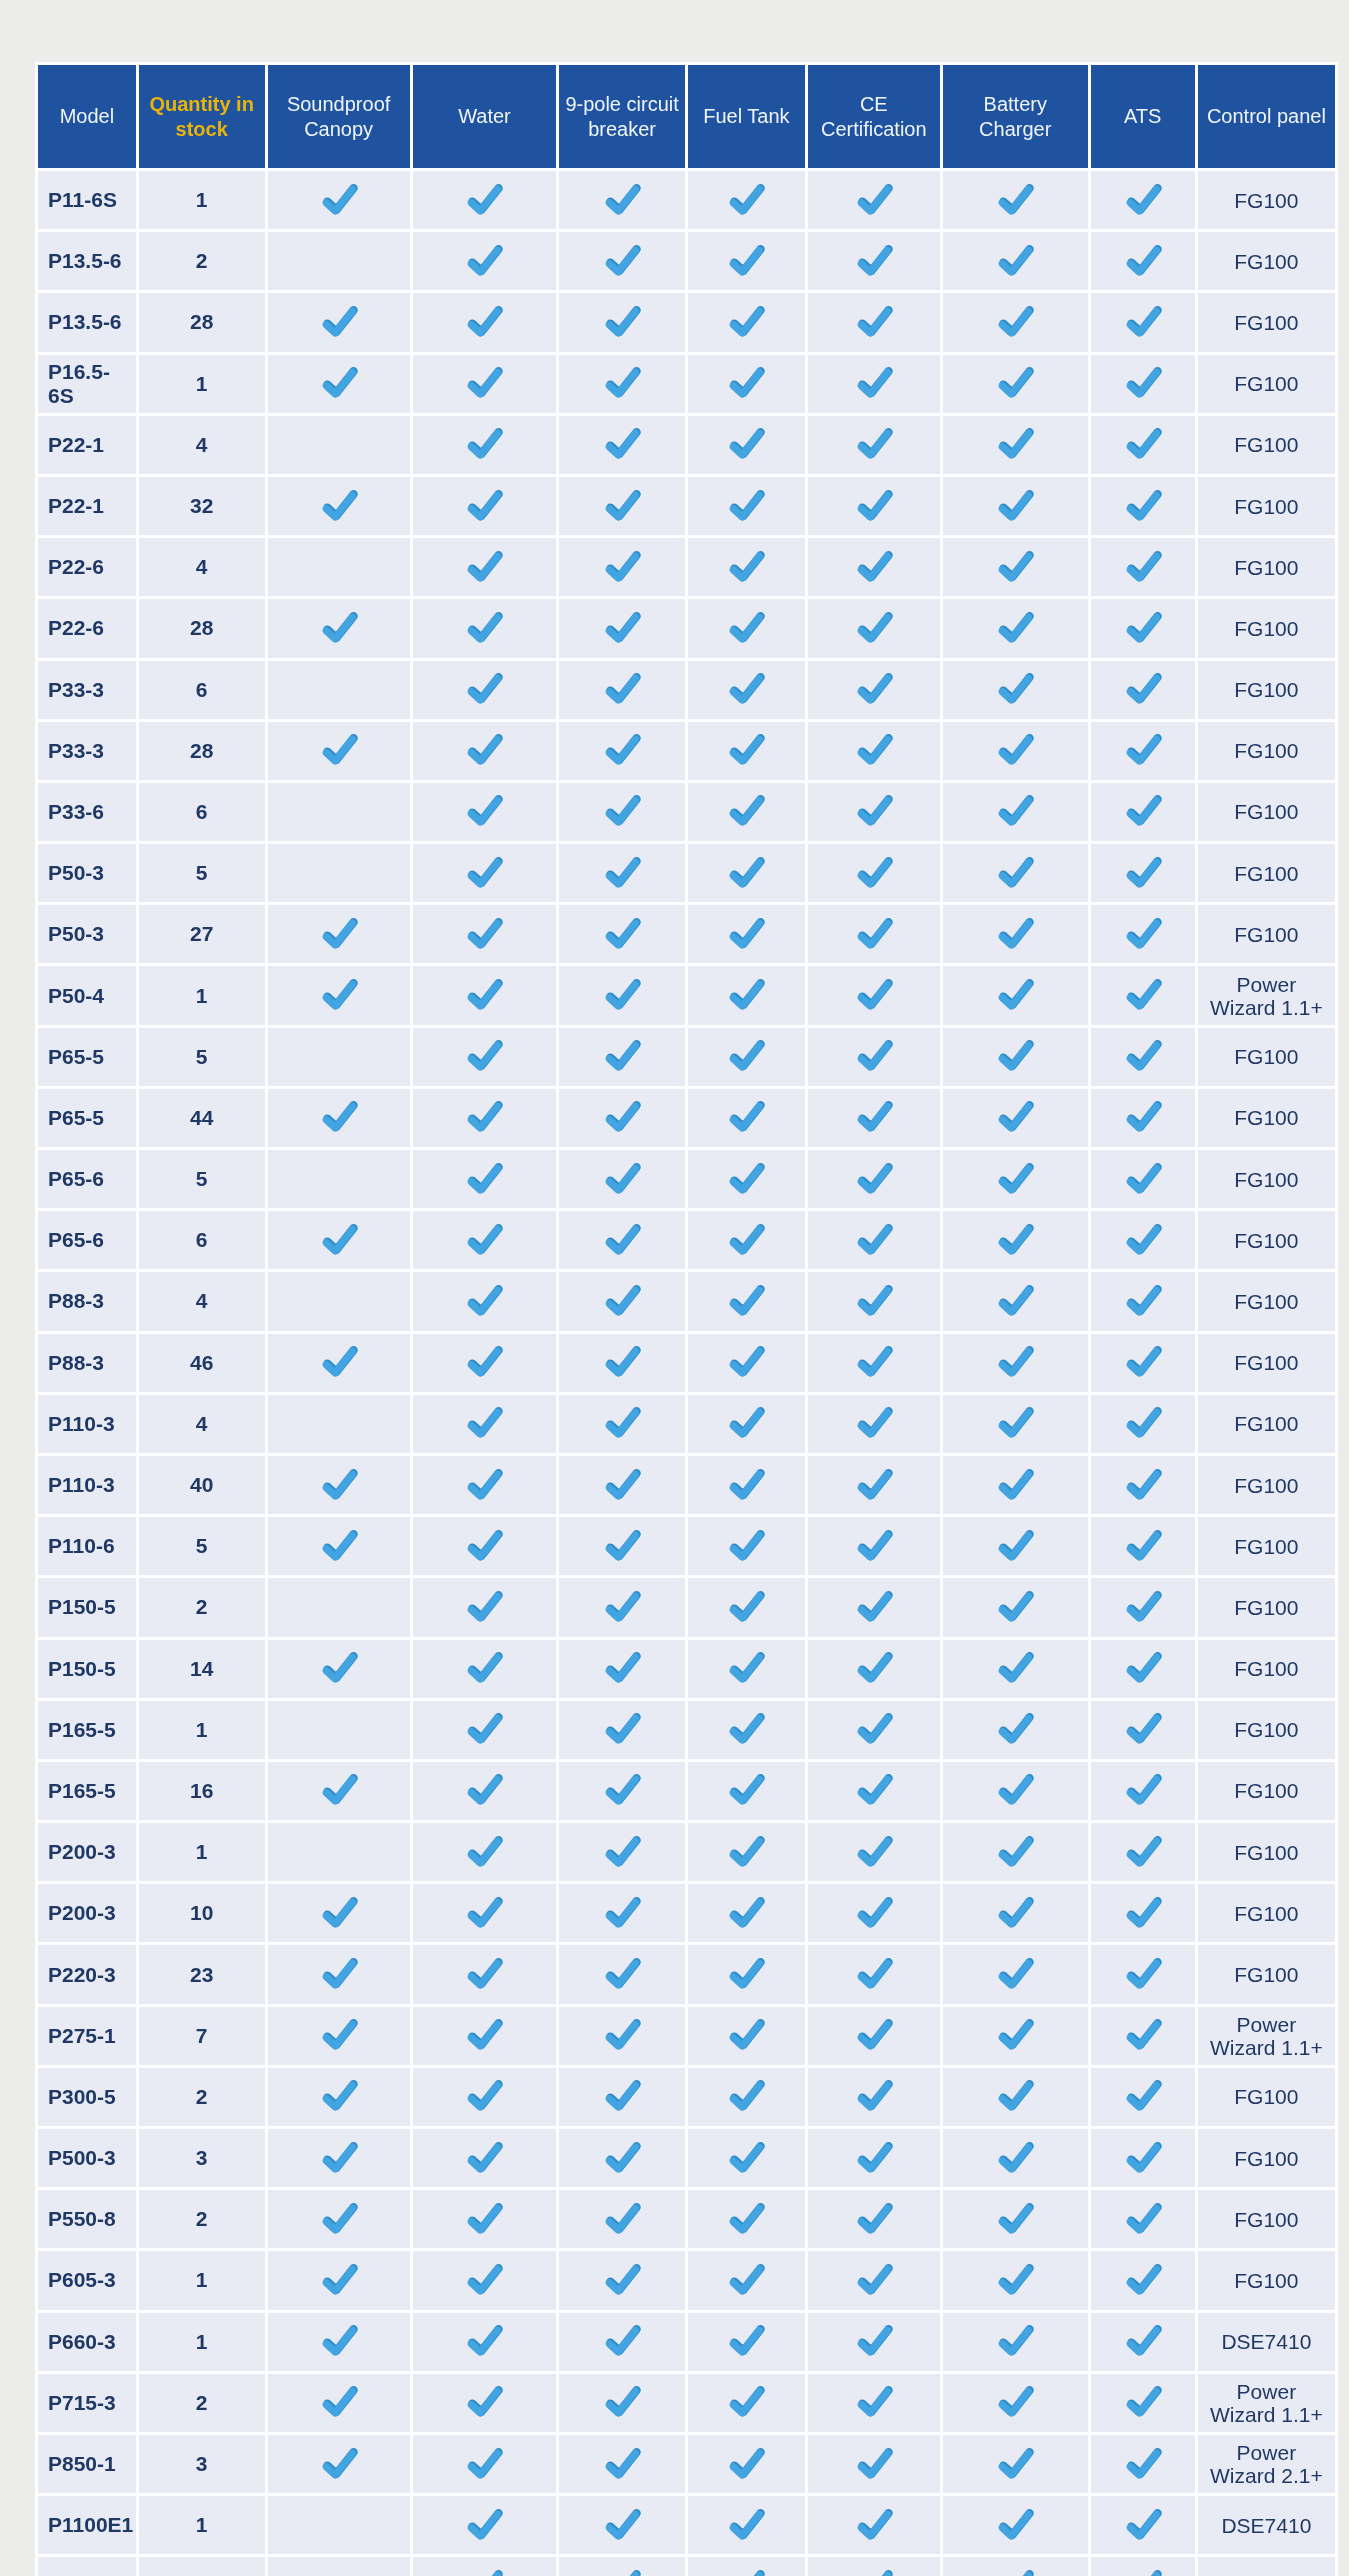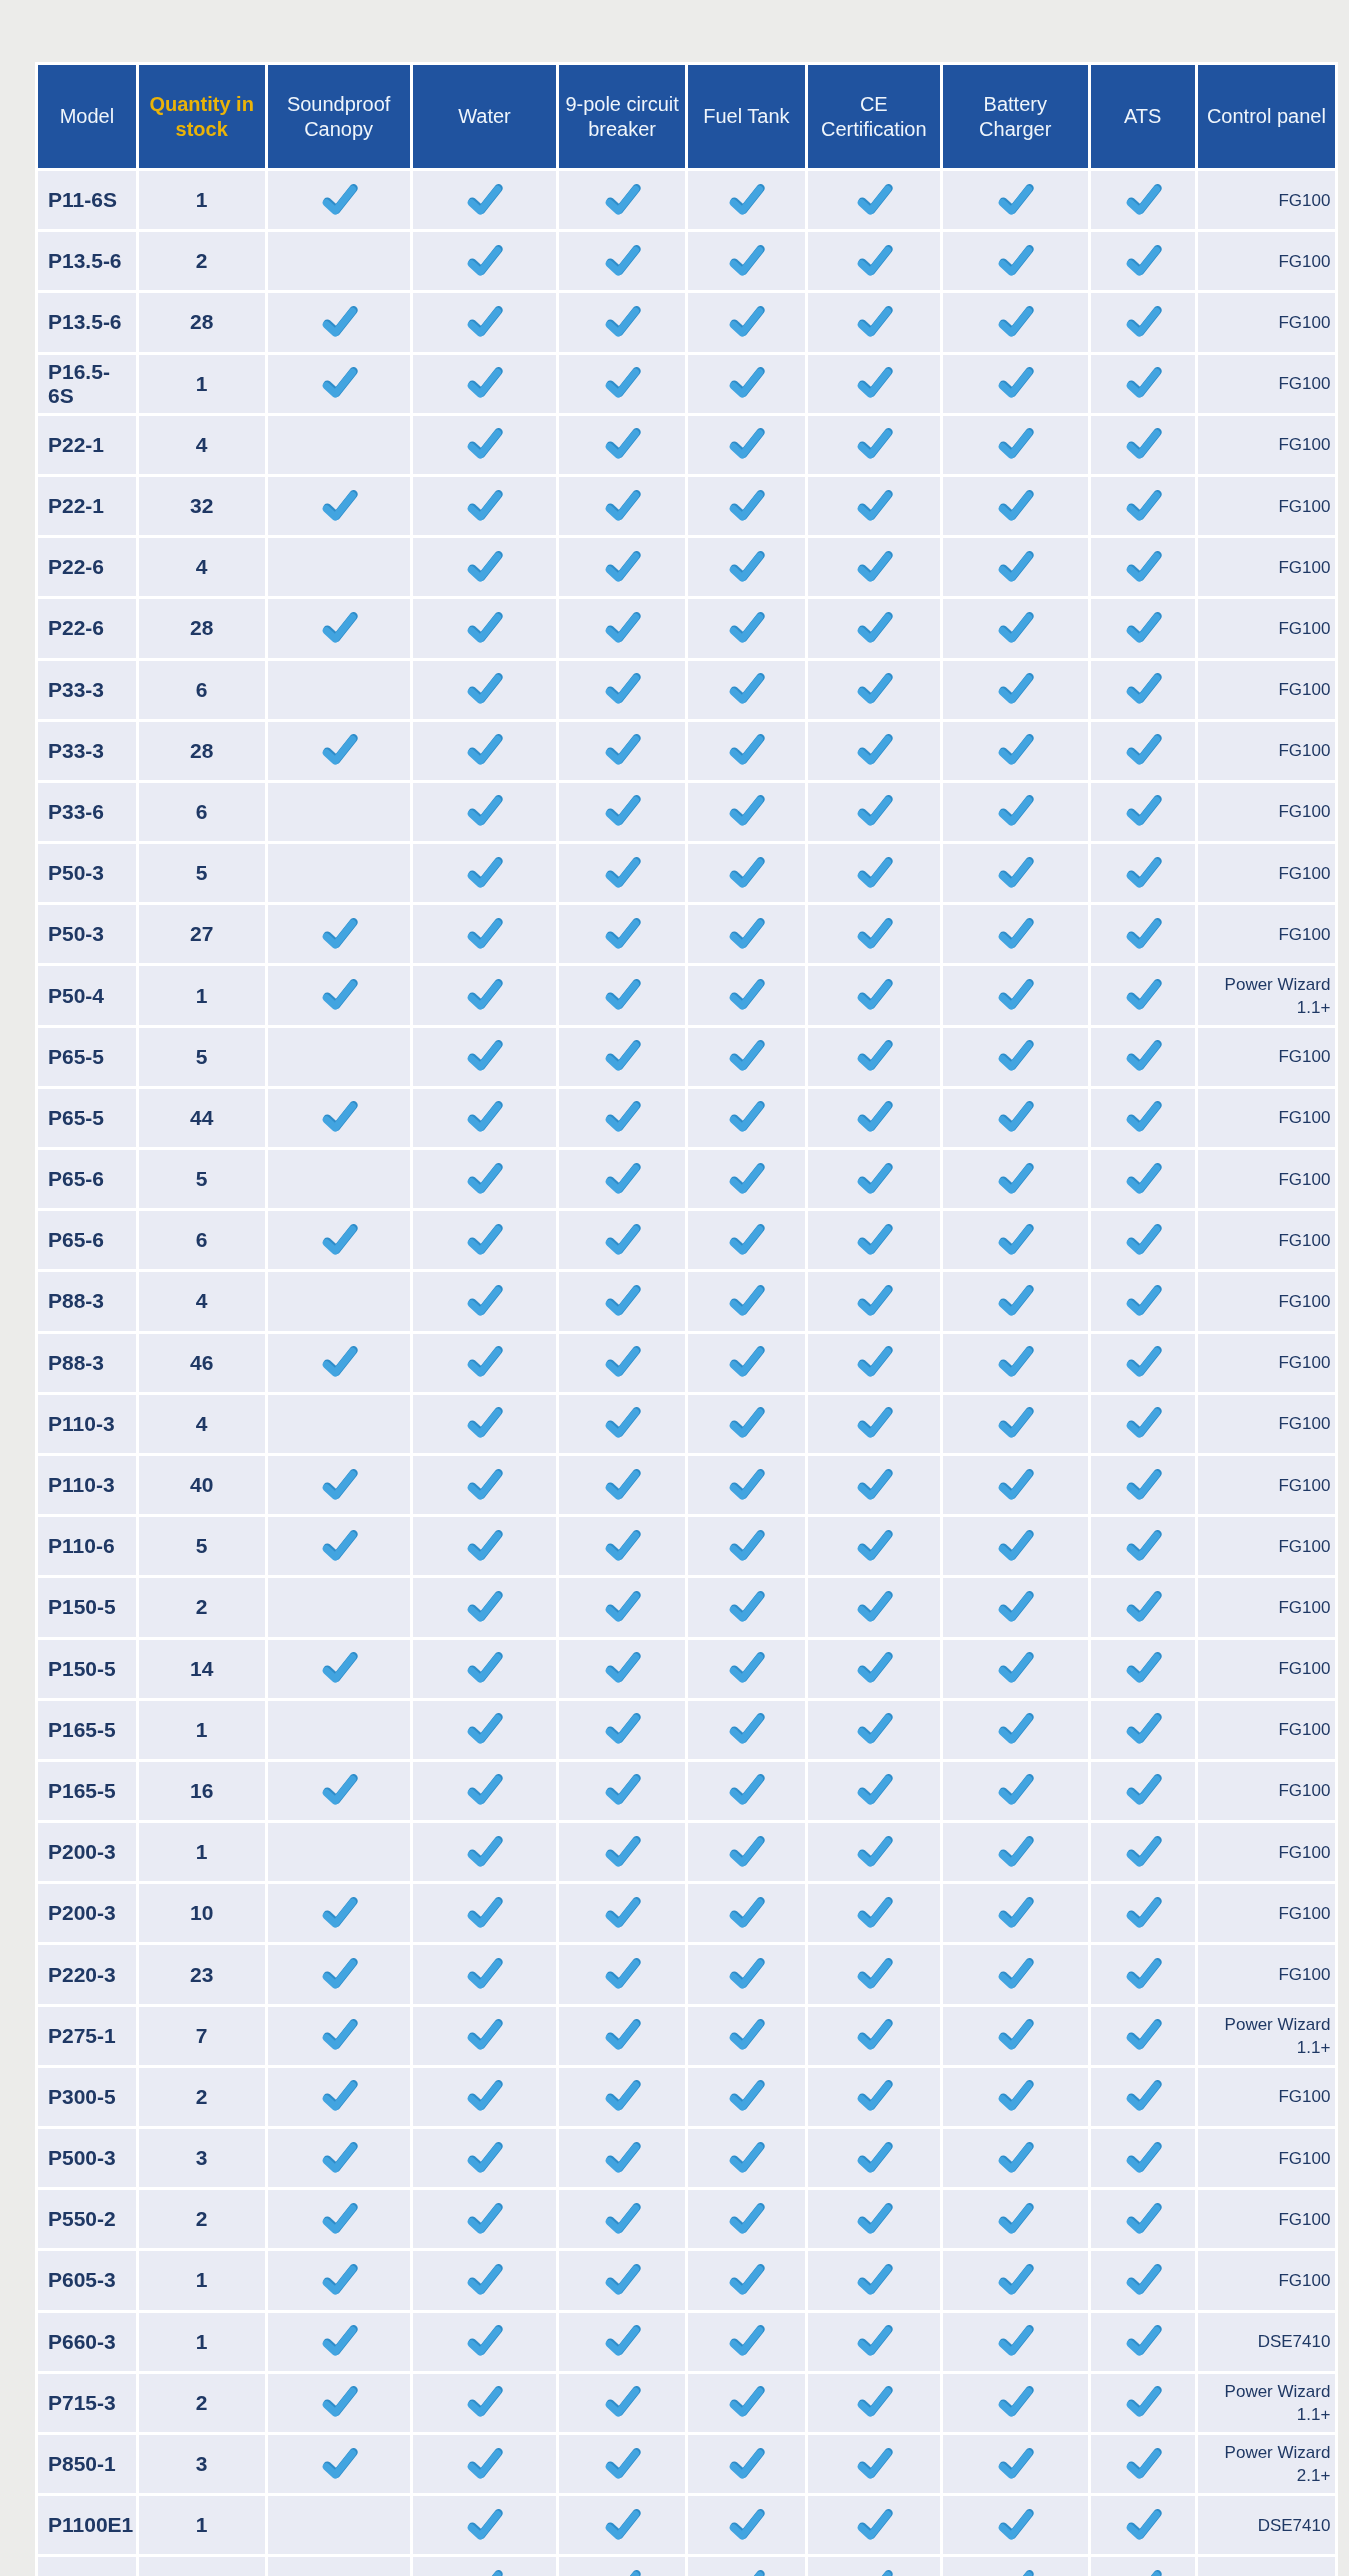--- a/index.html
+++ b/index.html
@@ -35,21 +35,21 @@
     color:var(--cell-fg,#1F3864);
     height:49px;
     font-size:21px;
     text-align:center;
     vertical-align:middle;
     padding:1.5px 6px;
     overflow:hidden;
   }
   td.model{ text-align:left; padding-left:10px;font-weight:bold; }
   td.qty{ font-weight:bold; }
-  td.panel{ font-size:17px; line-height:23px; padding:4.6px 4.6px;text-align:right; }
+  td.panel{ font-size:21px; line-height:23px; padding:4.6px 4.6px; }
   td.check-cell svg{ vertical-align:middle; }
 </style>
 </head>
 <body>
 
 <table class="options">
   <colgroup>
     <col style="width:7.7%">
     <col style="width:9.9%">
     <col style="width:11.2%">
@@ -1120,21 +1120,21 @@
             <path d="M16 50 L40 72 L86 14" fill="none" stroke="#2E8CC9" stroke-width="22" stroke-linecap="round" stroke-linejoin="round" transform="translate(3,-3)"></path>
             <path d="M16 50 L40 72 L86 14" fill="none" stroke="#42A4E0" stroke-width="19" stroke-linecap="round" stroke-linejoin="round"></path>
           </svg></td>
     <td class="check-cell"><svg width="38" height="33" viewBox="0 0 100 88">
             <path d="M16 50 L40 72 L86 14" fill="none" stroke="#2E8CC9" stroke-width="22" stroke-linecap="round" stroke-linejoin="round" transform="translate(3,-3)"></path>
             <path d="M16 50 L40 72 L86 14" fill="none" stroke="#42A4E0" stroke-width="19" stroke-linecap="round" stroke-linejoin="round"></path>
           </svg></td>
     <td class="panel">FG100</td>
   </tr>
       <tr>
-    <td class="model">P550-2</td>
+    <td class="model">P550-8</td>
     <td class="qty">2</td>
     <td class="check-cell"><svg width="38" height="33" viewBox="0 0 100 88">
             <path d="M16 50 L40 72 L86 14" fill="none" stroke="#2E8CC9" stroke-width="22" stroke-linecap="round" stroke-linejoin="round" transform="translate(3,-3)"></path>
             <path d="M16 50 L40 72 L86 14" fill="none" stroke="#42A4E0" stroke-width="19" stroke-linecap="round" stroke-linejoin="round"></path>
           </svg></td>
     <td class="check-cell"><svg width="38" height="33" viewBox="0 0 100 88">
             <path d="M16 50 L40 72 L86 14" fill="none" stroke="#2E8CC9" stroke-width="22" stroke-linecap="round" stroke-linejoin="round" transform="translate(3,-3)"></path>
             <path d="M16 50 L40 72 L86 14" fill="none" stroke="#42A4E0" stroke-width="19" stroke-linecap="round" stroke-linejoin="round"></path>
           </svg></td>
     <td class="check-cell"><svg width="38" height="33" viewBox="0 0 100 88">

